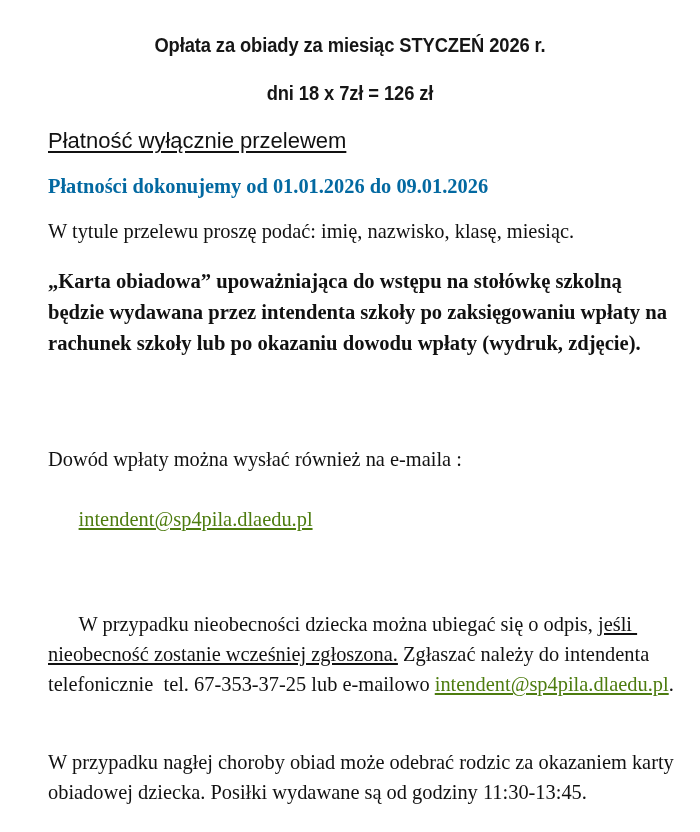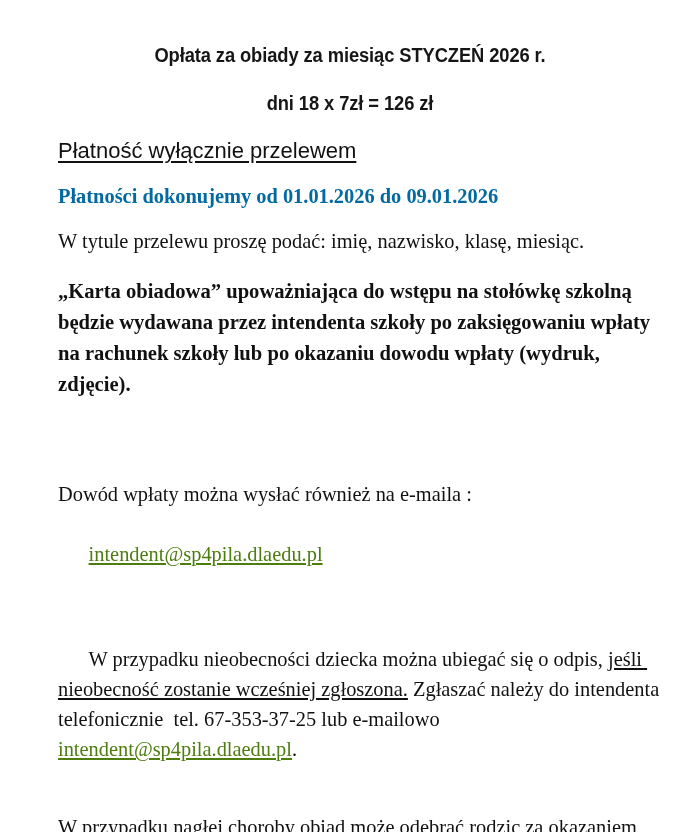--- a/index.html
+++ b/index.html
@@ -13,21 +13,21 @@
     overflow: hidden;
     font-family: "Liberation Serif", "DejaVu Serif", serif;
     color: #000000;
     -webkit-font-smoothing: antialiased;
   }
   .page {
     width: 700px;
     height: 832px;
     position: relative;
     box-sizing: border-box;
-    padding: 10px;
+    padding: 0;
   }
 
   
   .heading-block {
     text-align: center;
     margin: 0;
     padding-top: 33px;
   }
   .heading-line {
     font-family: "Liberation Sans", "DejaVu Sans", sans-serif;
@@ -76,21 +76,21 @@
     color: #0369a1;
     font-weight: bold;
     font-size: 20.4px;
     margin-bottom: 15px;
   }
   .para.bold-block {
     font-weight: bold;
     font-size: 20.6px;
     line-height: 31px;
     margin-top: 20px;
-    margin-bottom: 19px;
+    margin-bottom: 25px;
     padding-right: 10px;
   }
   .para.spaced {
     margin-bottom: 18px;
   }
 
   .u-inline {
     text-decoration: underline;
     text-underline-offset: 2px;
   }

